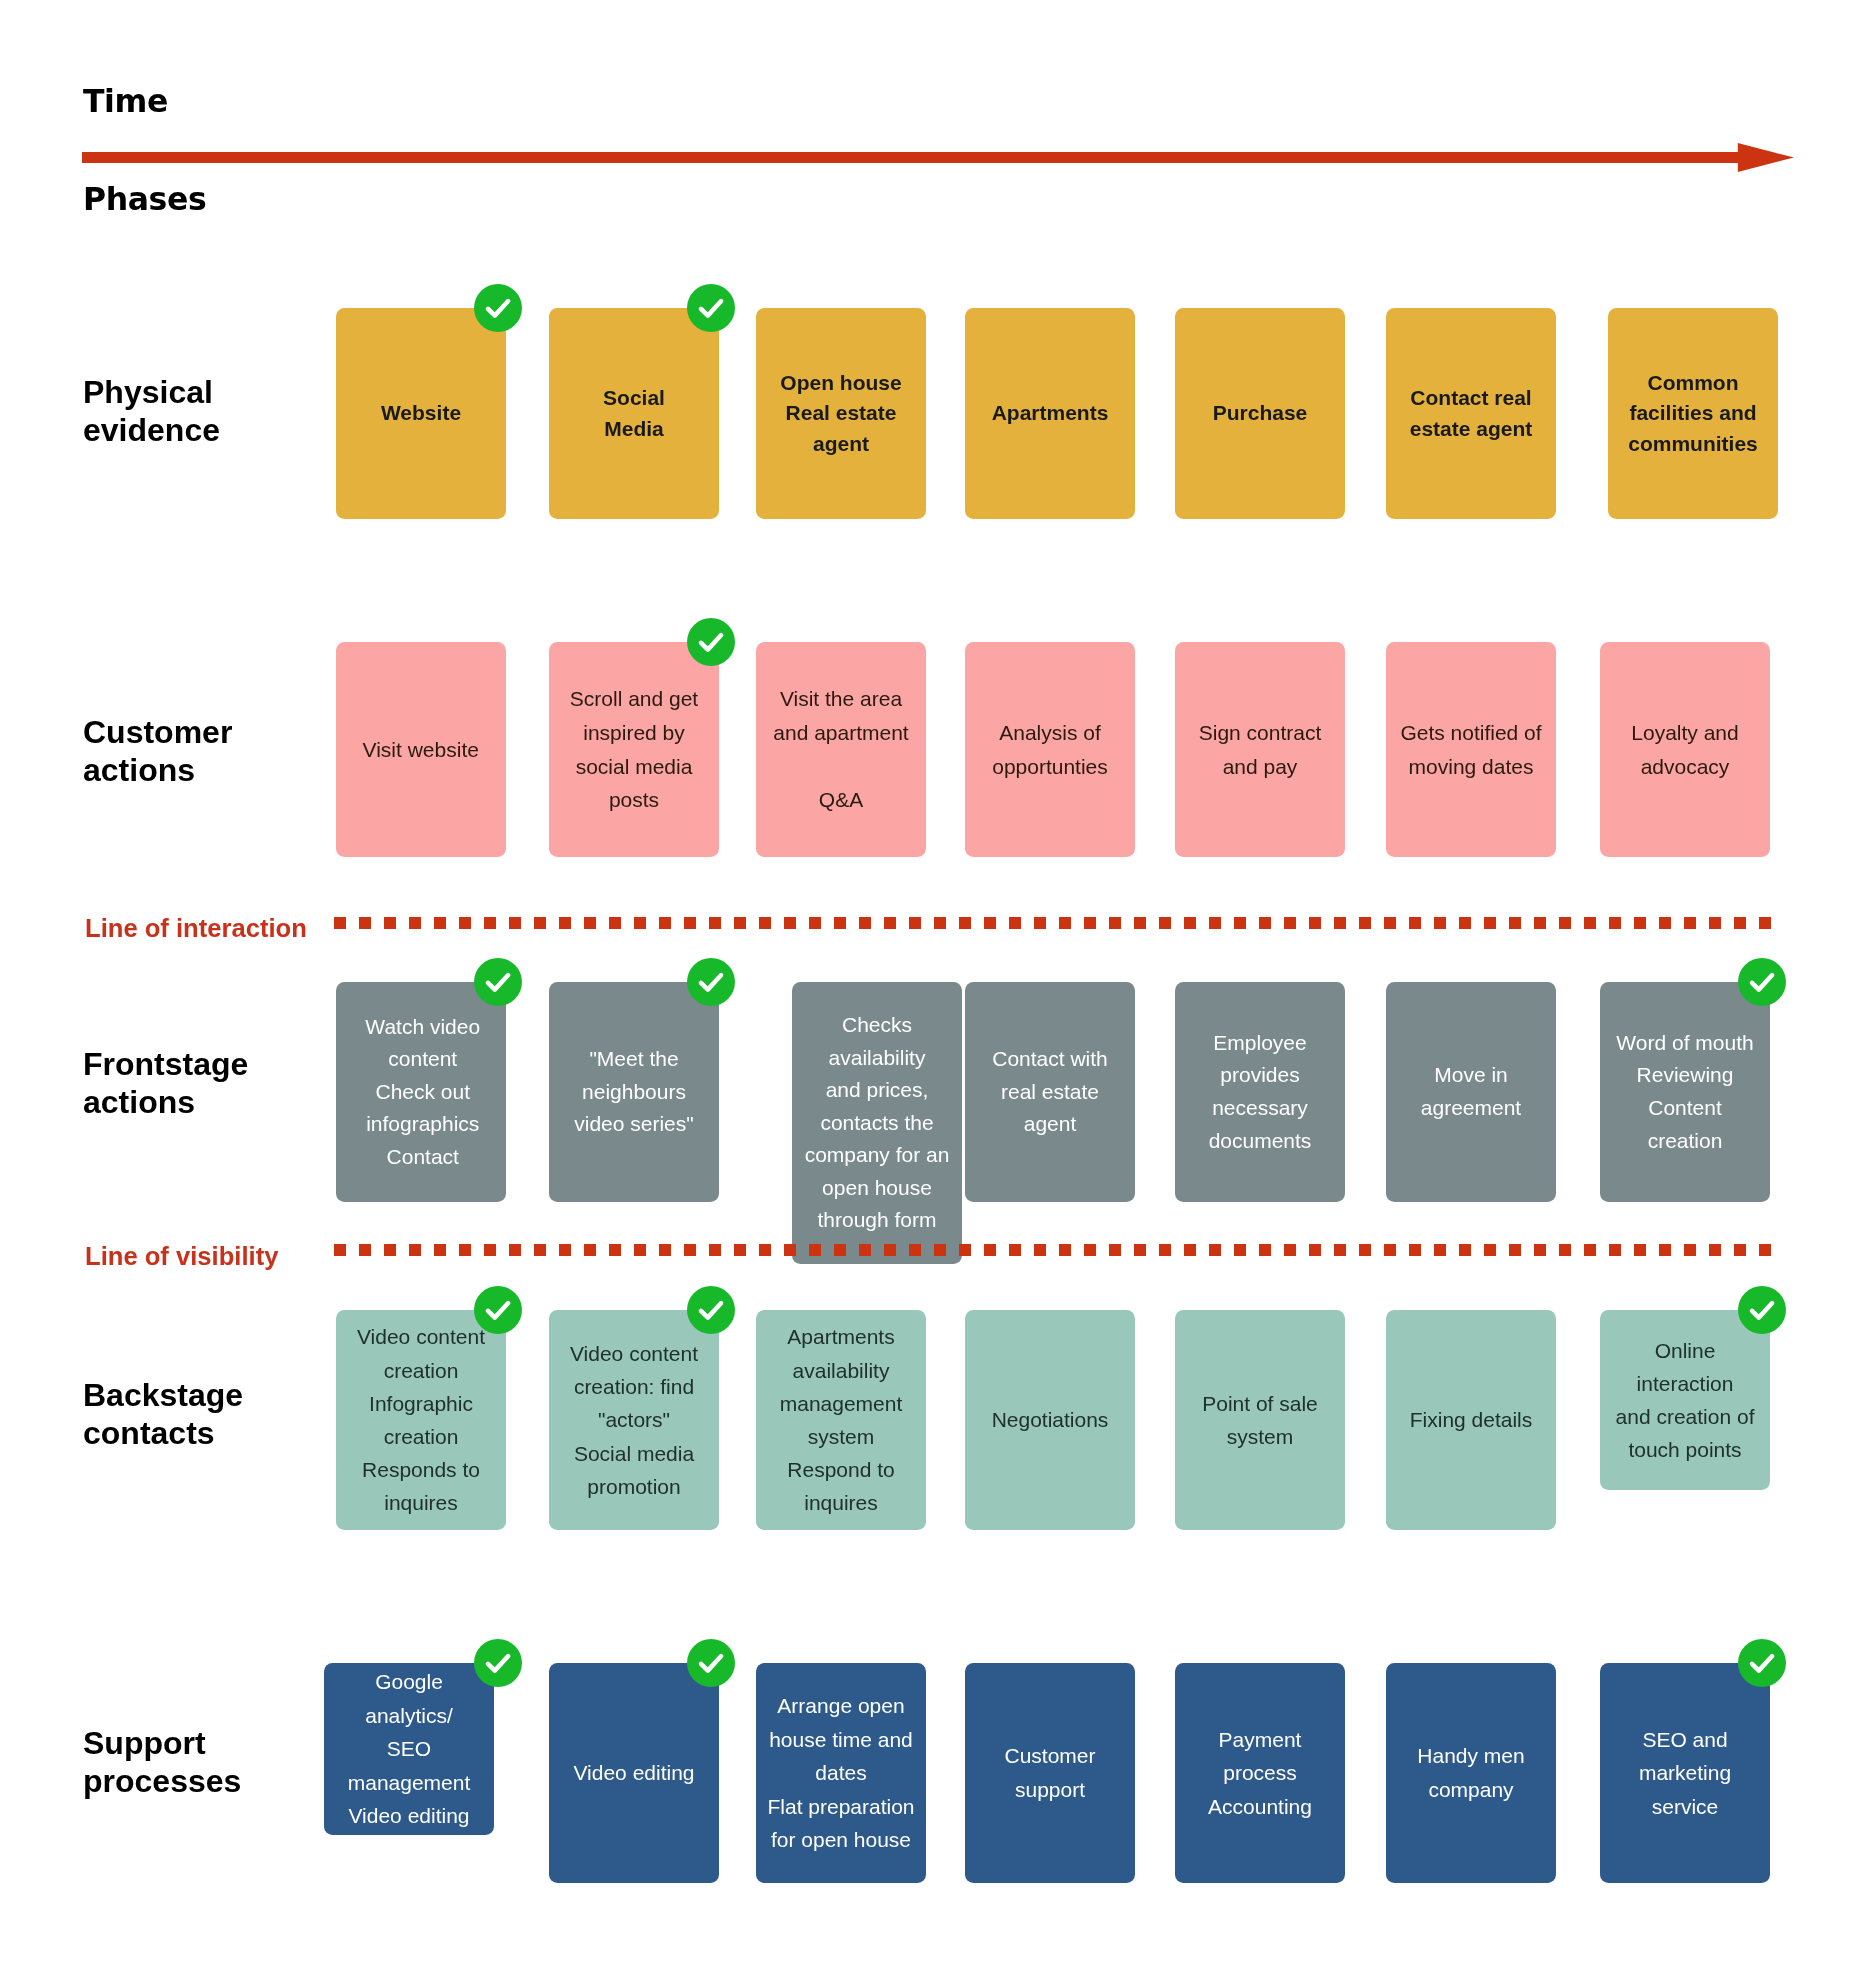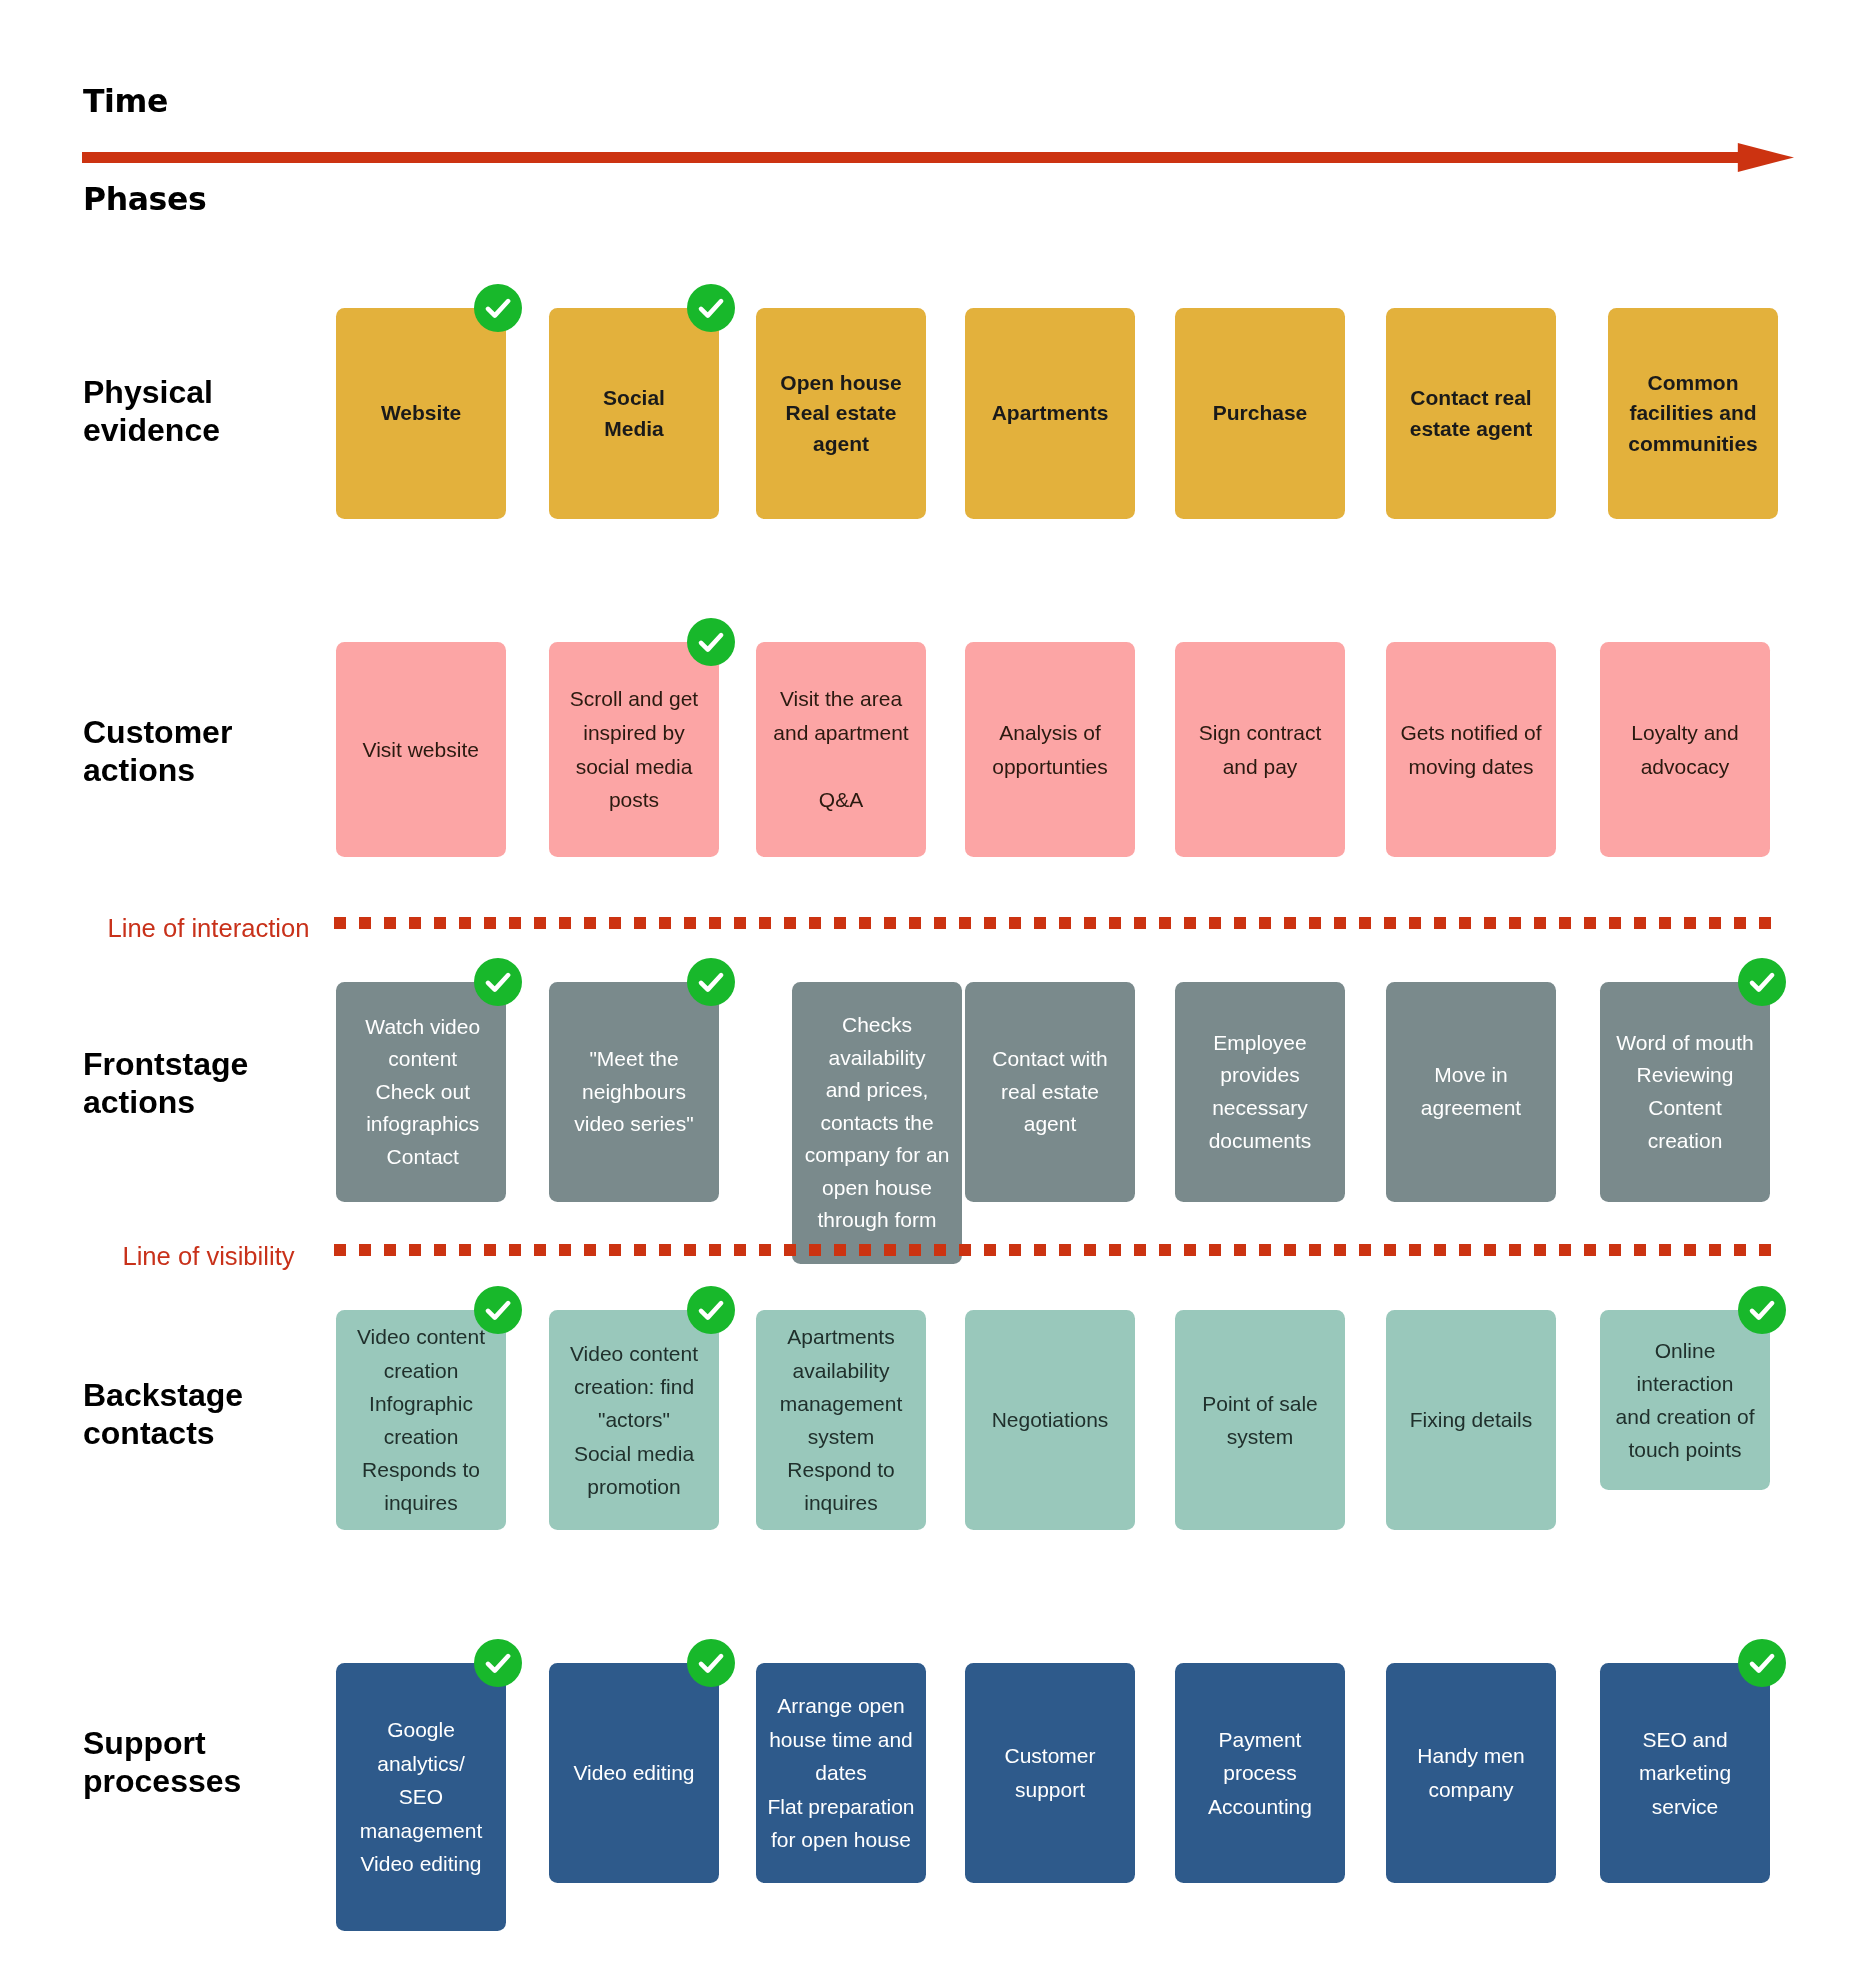--- a/index.html
+++ b/index.html
@@ -50,24 +50,24 @@
     font-weight: bold;
     font-size: 32px;
     line-height: 1.18;
     color: #000000;
   }
 
   
   .line-label {
     position: absolute;
     font-family: "Liberation Sans", sans-serif;
-    font-weight: normal;
+    font-weight: bold;
     font-size: 25.6px;
     color: #C8311A;
-    text-align: center;
+    text-align: left;
     width: 247px;
   }
 
   .dotted-line {
     position: absolute;
     height: 12px;
     left: 334px;
     width: 1446px;
     background-image: repeating-linear-gradient(
         to right,
@@ -332,21 +332,21 @@
         </div>
         <div class="check-badge" style="left: 1738px; top: -24px;">
           <svg viewBox="0 0 24 24" width="32" height="32" aria-hidden="true">
             <path d="M4.5 12.6 L9.6 17.7 L19.6 6.8" fill="none" stroke="#ffffff" stroke-width="3.4" stroke-linecap="round" stroke-linejoin="round"></path>
           </svg>
         </div>
       </div>
       <div class="row row-support" style="top: 1663px; height: 220px;">
         <div class="row-label" style="top: 62px; white-space: pre-line;">Support
 processes</div>
-        <div class="card" style="left: 336px; width: 170px; top: 0px; height: 268px;">
+        <div class="card" style="left: 324px; width: 170px; top: 0px; height: 172px;">
           <div class="card-text">Google analytics/
 SEO management
 Video editing</div>
         </div>
         <div class="check-badge" style="left: 474px; top: -24px;">
           <svg viewBox="0 0 24 24" width="32" height="32" aria-hidden="true">
             <path d="M4.5 12.6 L9.6 17.7 L19.6 6.8" fill="none" stroke="#ffffff" stroke-width="3.4" stroke-linecap="round" stroke-linejoin="round"></path>
           </svg>
         </div>
         <div class="card" style="left: 549px; width: 170px; top: 0px; height: 220px;">

